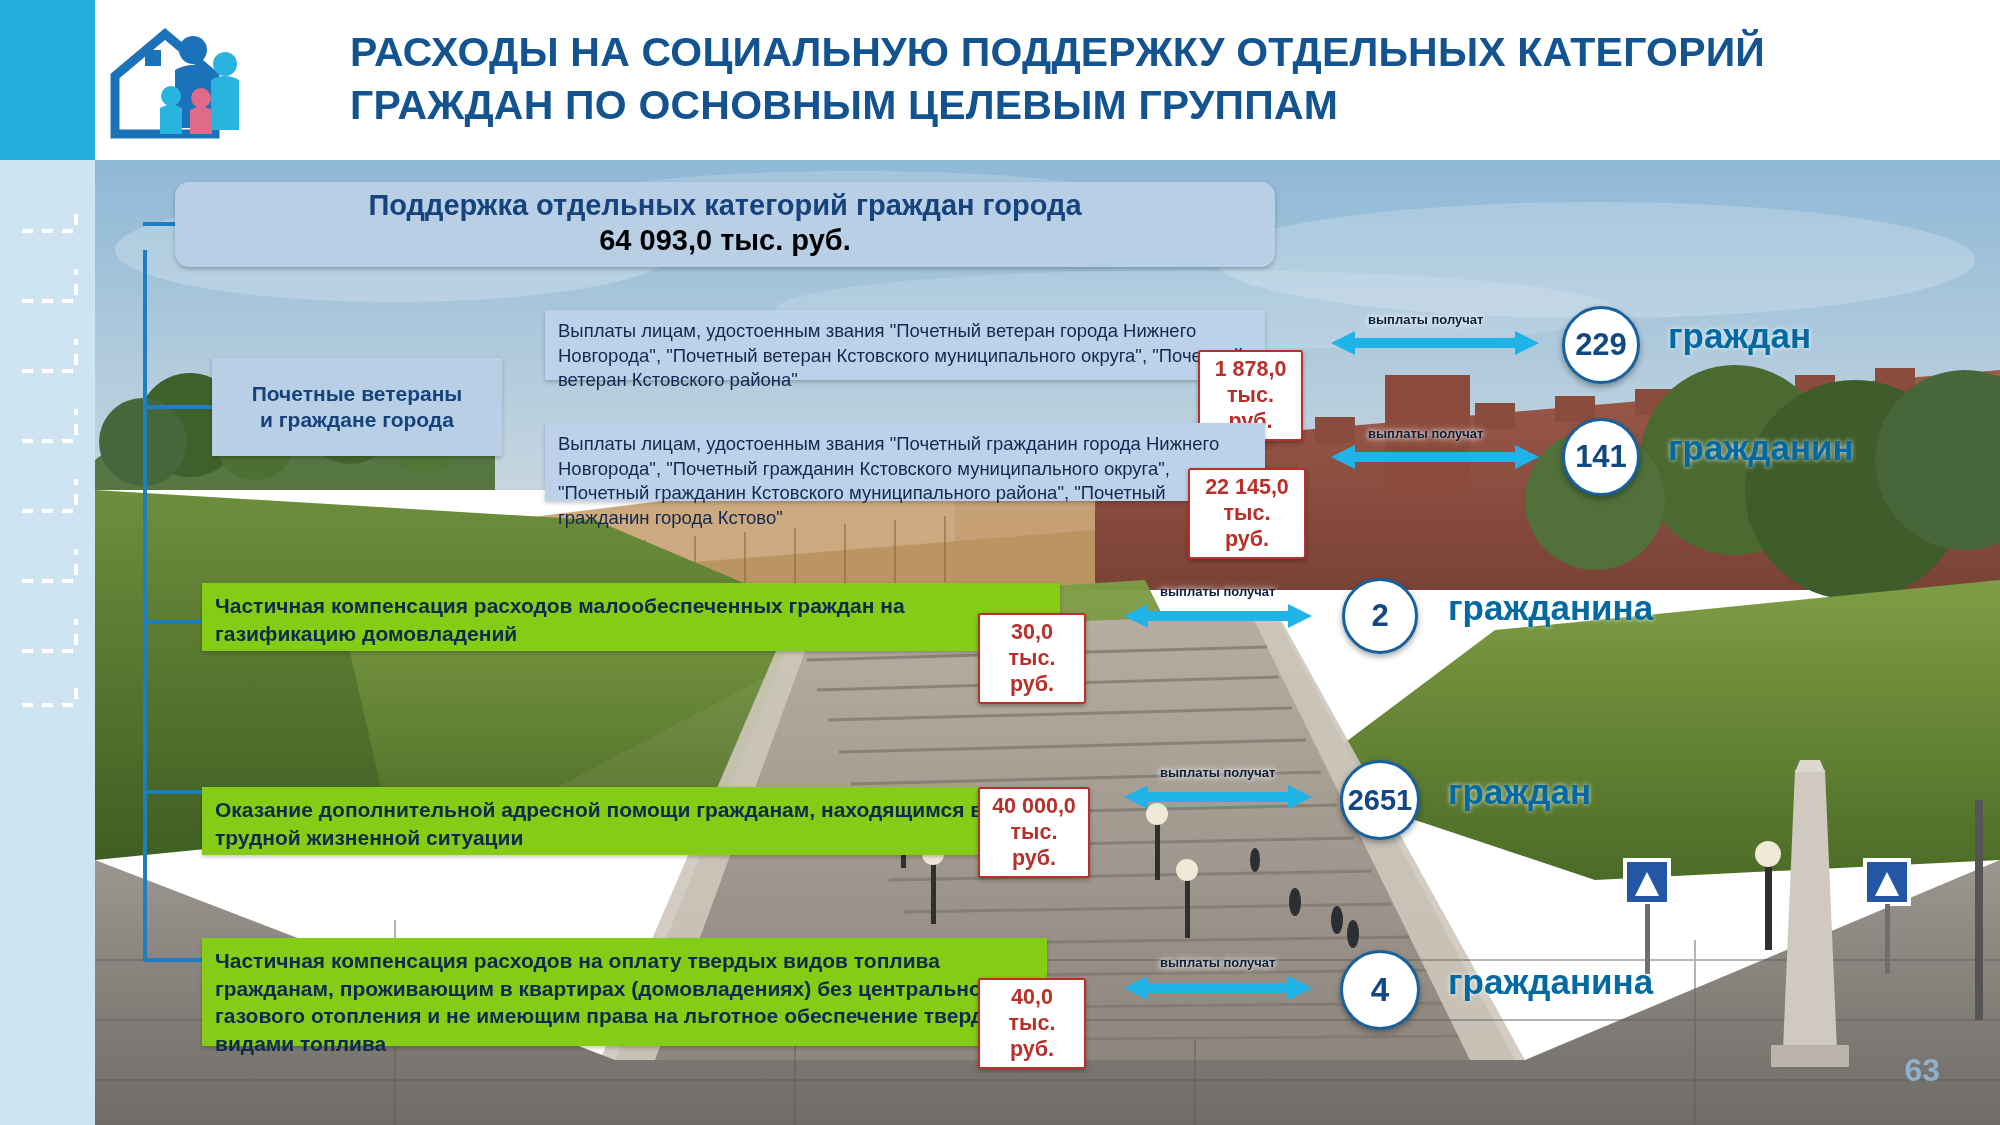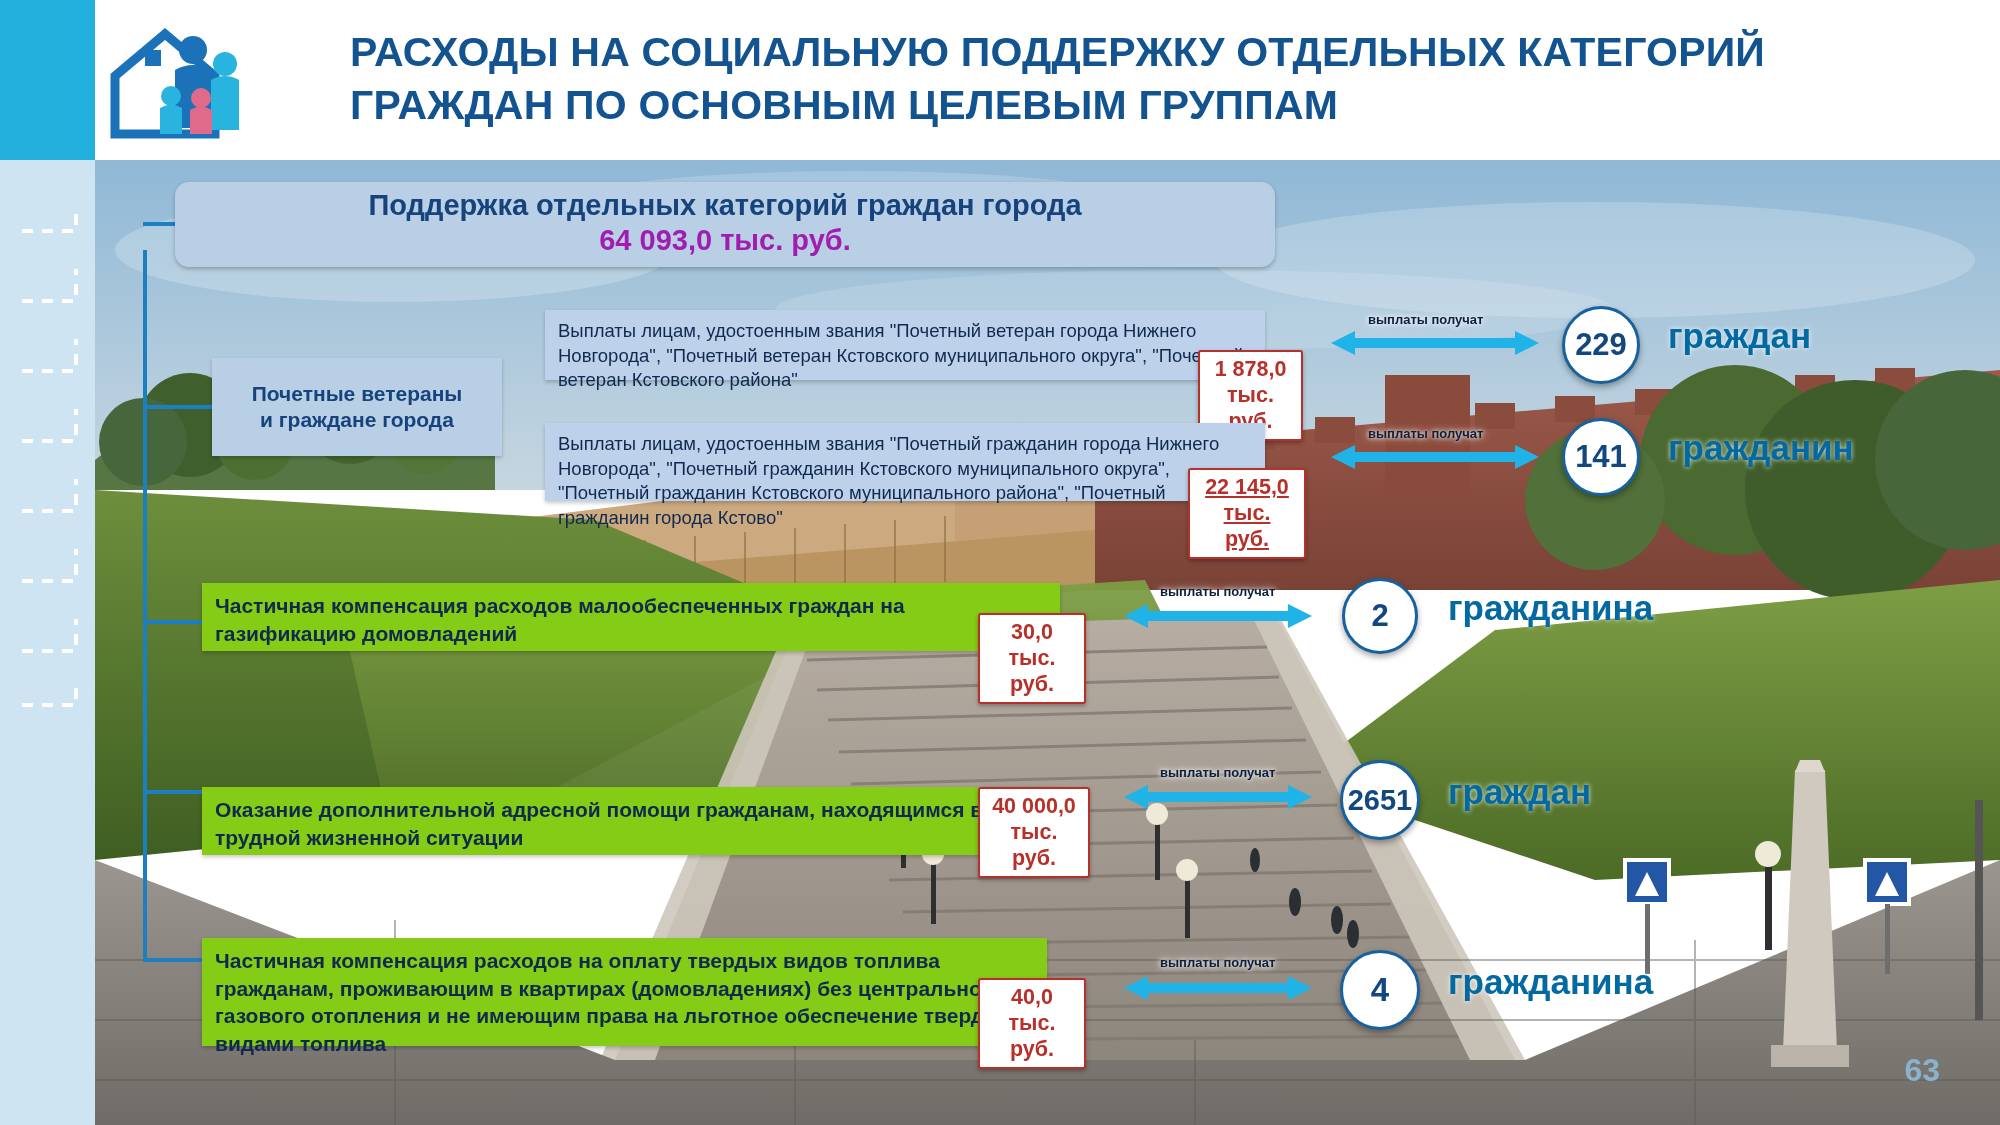--- a/index.html
+++ b/index.html
@@ -51,21 +51,21 @@
   }
 
   
   .hdrbox {
     position:absolute; left:175px; top:182px; width:1100px; height:85px;
     background:#b8cfe6; border-radius:14px;
     display:flex; flex-direction:column; align-items:center; justify-content:center;
     box-shadow:0 2px 4px rgba(0,0,0,.25);
   }
   .hdrbox .l1 { font-size:29px; font-weight:bold; color:#16437c; line-height:1.1; }
-  .hdrbox .l2 { font-size:29px; font-weight:bold; color:#a21caf; line-height:1.25; }
+  .hdrbox .l2 { font-size:29px; font-weight:bold; color:#000000; line-height:1.25; }
 
   .cat-box {
     position:absolute; left:212px; top:358px; width:290px; height:98px;
     background:#b8cfe6;
     display:flex; align-items:center; justify-content:center; text-align:center;
     font-size:21px; font-weight:bold; color:#16437c; line-height:1.25;
     box-shadow:0 2px 4px rgba(0,0,0,.22);
   }
 
   .desc-box {
@@ -339,21 +339,21 @@
       <path d="M214 13 L190 1 L190 25 Z" fill="#1fb3e8"></path>
       <rect x="28" y="8" width="164" height="10" fill="#1fb3e8"></rect>
     </svg>
   </div>
   <div class="circle" style="left:1562px; top:306px; width:78px; height:78px; font-size:31px;">
     <span>229</span>
   </div>
   <div class="circ-label" style="left:1668px; top:316px;">граждан</div>
 
   <div class="desc-box small" style="left:545px; top:423px; width:720px; height:78px;">Выплаты лицам, удостоенным звания  "Почетный гражданин города Нижнего Новгорода", "Почетный гражданин Кстовского муниципального округа", "Почетный гражданин Кстовского муниципального района", "Почетный гражданин города Кстово"</div>
-  <div class="amount" style="left:1188px; top:468px; width:118px;text-decoration:underline;">
+  <div class="amount" style="left:1188px; top:468px; width:118px;">
     <span>22 145,0<br>тыс. руб.</span>
   </div>
   <div class="arrow-label" style="left:1368px; top:426px;">выплаты получат</div>
   <div class="arrow" style="left:1325px; top:444px; width:220px; height:26px;">
     <svg viewBox="0 0 220 26" width="220" height="26">
       <path d="M6 13 L30 1 L30 25 Z" fill="#1fb3e8"></path>
       <path d="M214 13 L190 1 L190 25 Z" fill="#1fb3e8"></path>
       <rect x="28" y="8" width="164" height="10" fill="#1fb3e8"></rect>
     </svg>
   </div>

